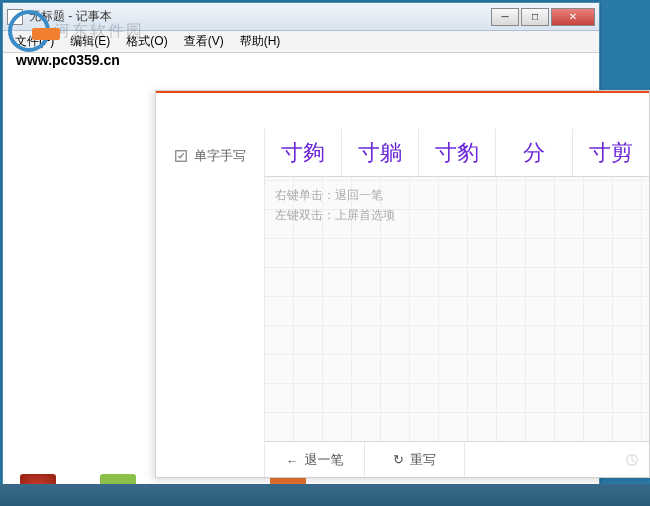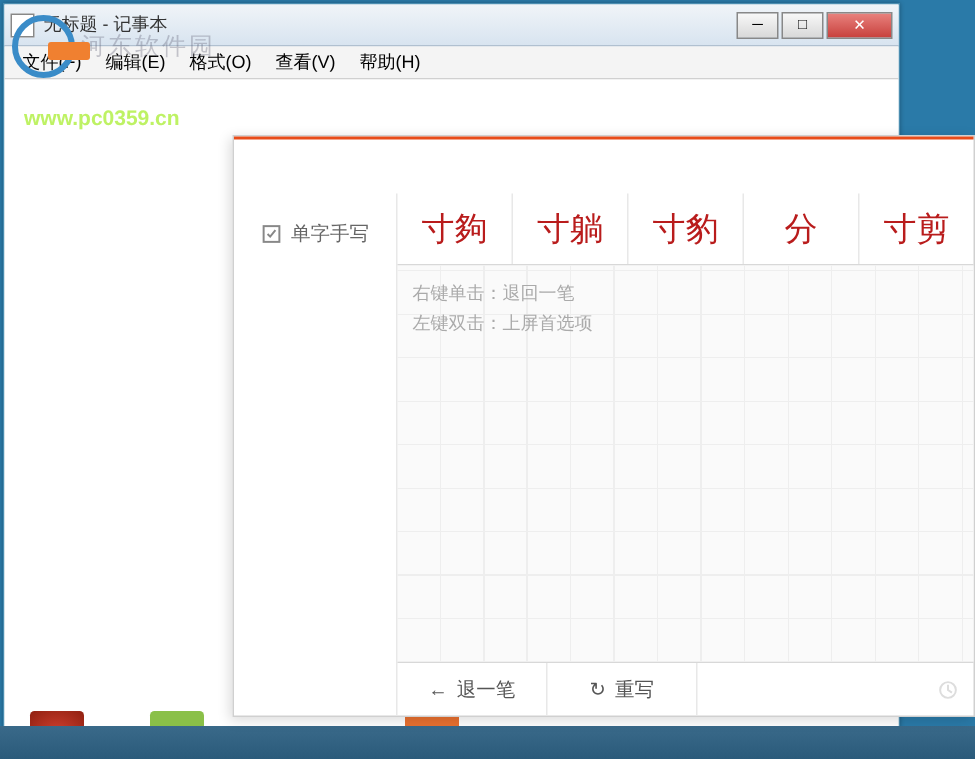--- a/index.html
+++ b/index.html
@@ -16,35 +16,35 @@
     .menubar { height: 22px; background: #f4f4f4; display: flex; align-items: center; padding: 0 4px; border-bottom: 1px solid #d0d0d0; font-size: 12px; }
     .menu-item { padding: 2px 8px; cursor: pointer; }
     .notepad-body { background: #fff; height: calc(100% - 50px); }
     
     
     .watermark { position: absolute; top: 10px; left: 8px; z-index: 5; }
     .wm-logo { display: flex; align-items: center; }
     .wm-circle { width: 42px; height: 42px; border-radius: 50%; border: 4px solid #3a8cc8; position: relative; }
     .wm-circle::before { content: ''; position: absolute; width: 28px; height: 12px; background: #f08030; top: 14px; left: 20px; border-radius: 2px; }
     .wm-text { font-size: 16px; font-weight: normal; color: rgba(100,100,120,0.35); margin-left: 4px; letter-spacing: 2px; }
-    .wm-url { font-size: 14px; color: #bef264; font-weight: bold; margin-top: 18px; margin-left: 8px; }
+    .wm-url { font-size: 14px; color: #000000; font-weight: bold; margin-top: 0; margin-left: 8px; }
     
     
     .ime-panel { position: absolute; top: 90px; left: 155px; width: 495px; height: 388px; background: #fff; border: 1px solid #d0d0d0; box-shadow: -2px 2px 8px rgba(0,0,0,0.15); z-index: 10; }
     .ime-top { height: 38px; border-top: 2px solid #e84c1a; }
     .ime-body { display: flex; height: calc(100% - 38px); }
     .ime-sidebar { width: 108px; padding: 10px 8px; }
     .mode-btn { display: flex; align-items: center; justify-content: center; gap: 6px; height: 34px; margin-bottom: 10px; font-size: 13px; cursor: pointer; border-radius: 2px; }
     .mode-btn.inactive { color: #666; }
     .mode-btn.active { background: #e84c1a; color: #fff; }
     .mode-icon { width: 14px; height: 14px; display: inline-block; }
     
     .ime-main { flex: 1; display: flex; flex-direction: column; border-left: 1px solid #e8e8e8; }
     .candidates { height: 48px; display: flex; border-bottom: 1px solid #d8d8d8; }
-    .cand { flex: 1; display: flex; align-items: center; justify-content: center; font-size: 22px; color: #b91c1c; border-right: 1px solid #e8e8e8; cursor: pointer; }
+    .cand { flex: 1; display: flex; align-items: center; justify-content: center; font-size: 22px; color: #6d28d9; border-right: 1px solid #e8e8e8; cursor: pointer; }
     .cand:last-child { border-right: none; }
     
     .canvas-area { flex: 1; position: relative; background: #fafafa; background-image: repeating-linear-gradient(0deg, transparent, transparent 28px, #eee 28px, #eee 29px), repeating-linear-gradient(90deg, transparent, transparent 28px, #eee 28px, #eee 29px); }
     .hints { position: absolute; top: 8px; left: 10px; font-size: 12px; color: #aaa; line-height: 20px; }
     .hints span { color: #aaa; }
     
     .ime-footer { height: 36px; border-top: 1px solid #d8d8d8; display: flex; }
     .footer-btn { width: 100px; display: flex; align-items: center; justify-content: center; gap: 6px; font-size: 13px; color: #555; cursor: pointer; border-right: 1px solid #e8e8e8; }
     .footer-spacer { flex: 1; }
     .footer-brand { display: flex; align-items: center; padding-right: 10px; font-size: 12px; color: #ccc; }

